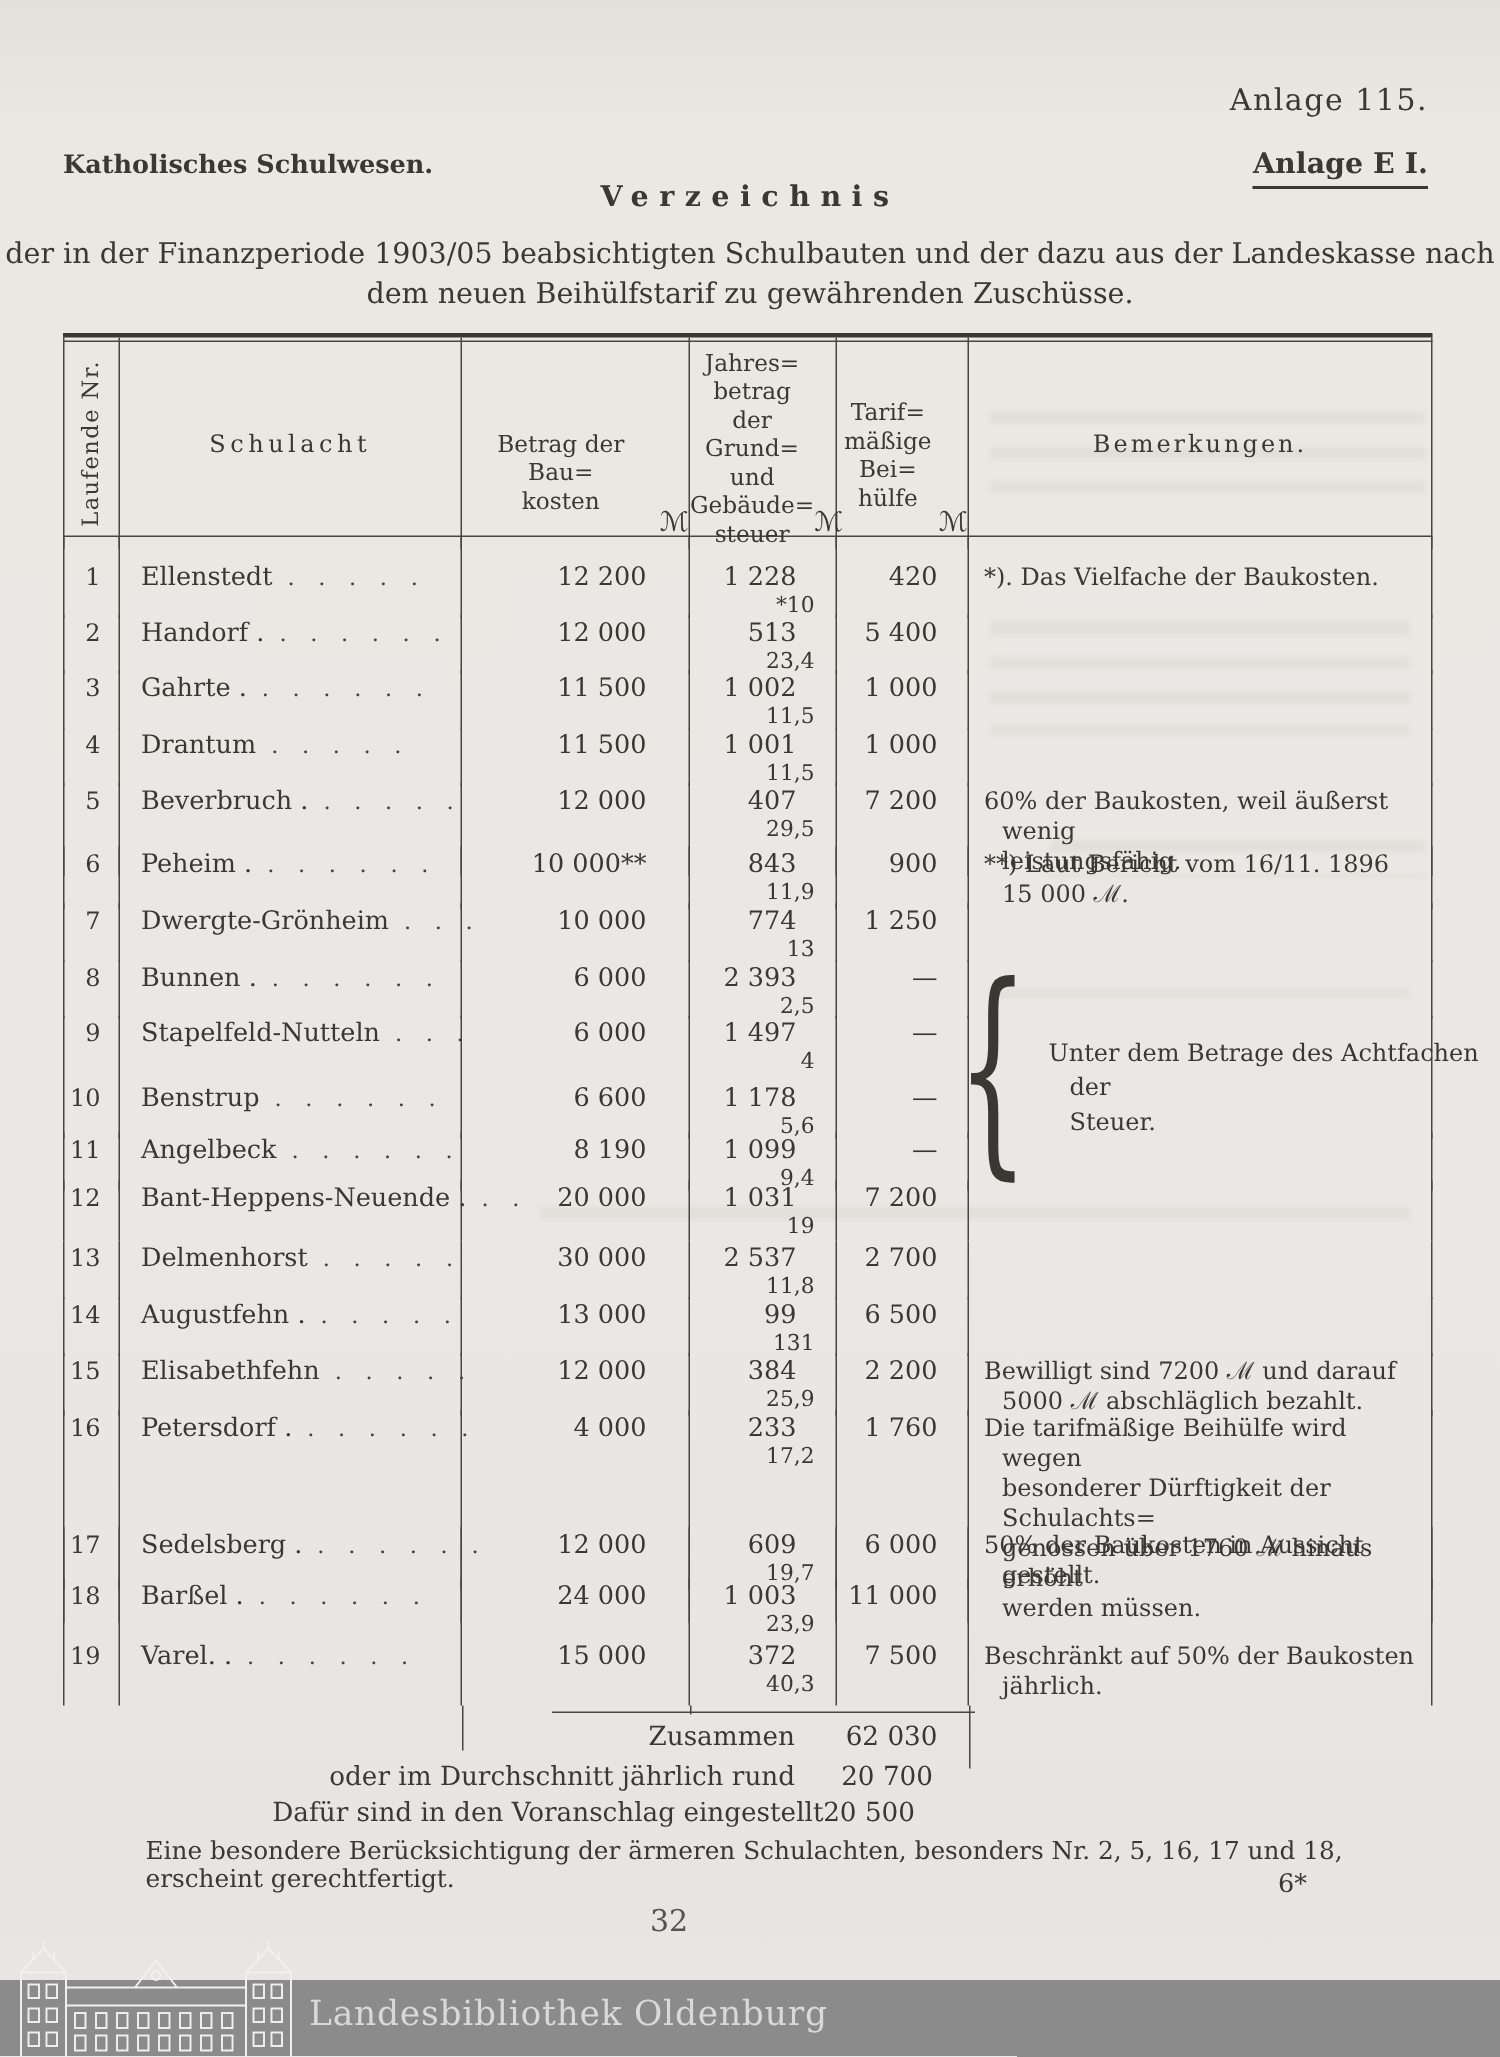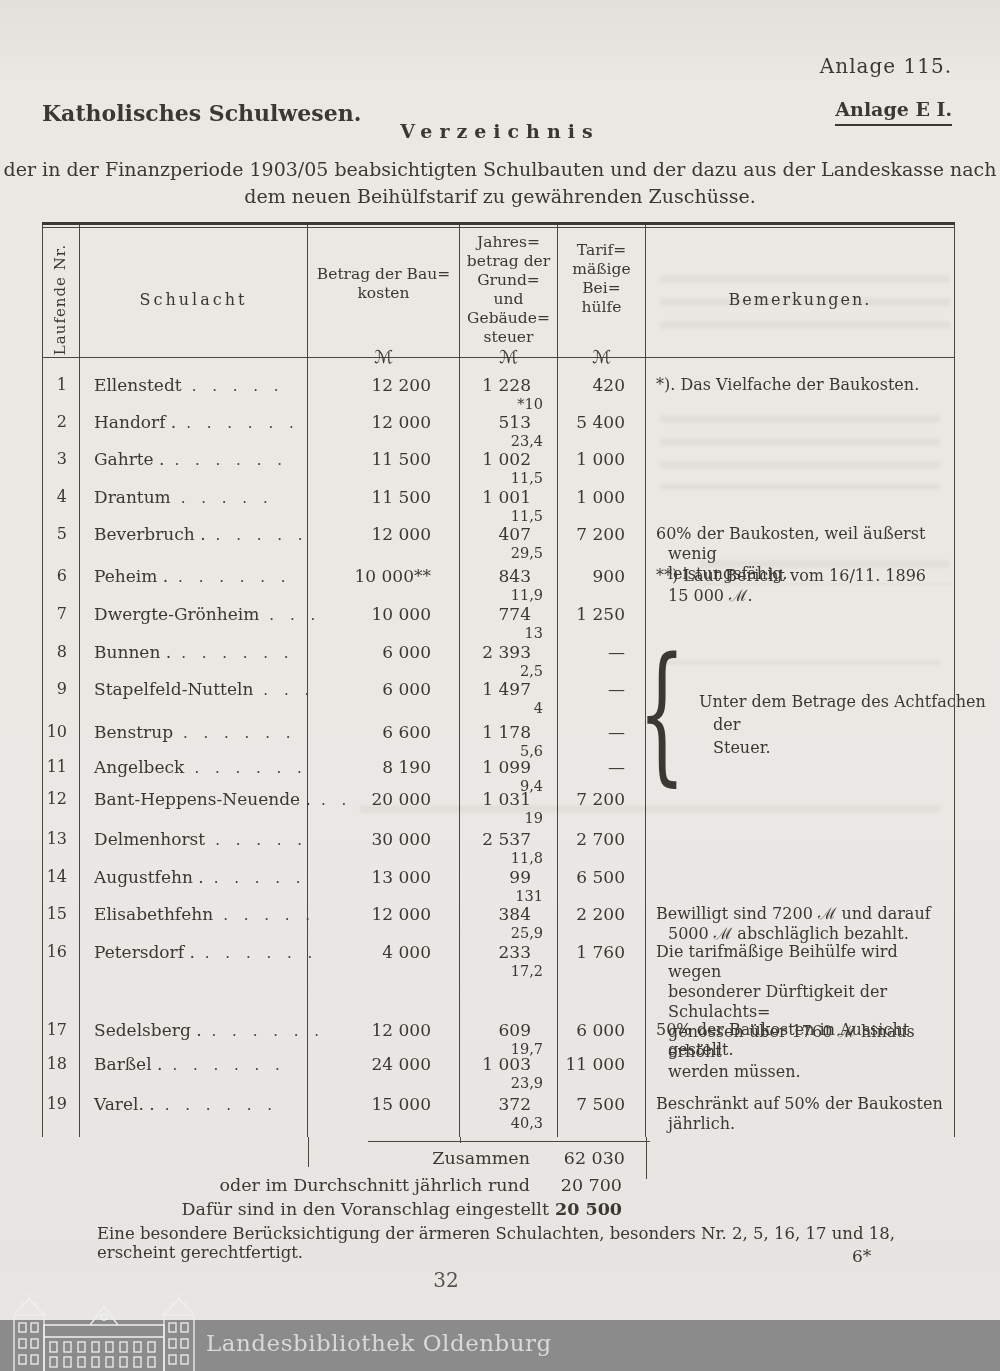--- a/index.html
+++ b/index.html
@@ -6,31 +6,31 @@
   body{width:1000px;height:1371px;overflow:hidden;
        font-family:"DejaVu Serif","Liberation Serif",serif;}
   .page{position:relative;width:1000px;height:1371px;overflow:hidden;color:#3b3833;
         background:linear-gradient(180deg,#e2e0db 0%,#eae8e3 6%,#eae8e4 60%,#e7e5e1 92%,#e9e7e3 100%);}
   .abs{position:absolute;}
   
   .ghost{position:absolute;filter:blur(1.6px);opacity:.45;pointer-events:none;
          background:repeating-linear-gradient(180deg,transparent 0 15px,rgba(118,112,100,.16) 15px 23px);}
   
   .anlage-top{top:54px;right:48px;font-size:20px;letter-spacing:1px;}
-  .section-left{top:100px;left:42px;font-size:22px;font-weight:bold;}
+  .section-left{top:100px;left:42px;font-size:17px;font-weight:bold;}
   .anlage-right{top:98px;right:48px;font-size:19px;font-weight:bold;border-bottom:2px solid #3b3833;padding-bottom:4px;text-align:center;}
   .doc-title{top:120px;left:0;width:1000px;text-align:center;font-size:19px;font-weight:bold;letter-spacing:7px;}
   .subtitle{left:0;width:1000px;text-align:center;font-size:19px;}
   .sub1{top:158px;} .sub2{top:185px;}
   
   .table{position:absolute;left:42px;top:222px;width:913px;height:1060px;}
   .thead{display:grid;grid-template-columns:38px 228px 152px 98px 88px 309px;height:136px;
          border-top:3px solid #3b3833;border-bottom:1px solid #4a463f;position:relative;box-sizing:border-box;}
   .thead::before{content:"";position:absolute;left:0;right:0;top:2px;height:1px;background:#4a463f;}
-  .hc{border-right:1px solid #4a463f;display:flex;flex-direction:column;align-items:center;box-sizing:border-box;
+  .hc{border-right:1px solid #4a463f;display:flex;flex-direction:row;align-items:center;box-sizing:border-box;
       font-size:15.5px;line-height:19px;text-align:center;white-space:pre-line;}
   .hc:first-child{border-left:1px solid #4a463f;}
   .hc-nr{justify-content:center;}
   .rot{transform:rotate(-90deg);white-space:nowrap;font-size:15px;letter-spacing:1px;}
   .hc-schulacht{justify-content:center;letter-spacing:3px;font-size:16px;}
   .hc-bau{padding-top:40px;}
   .hc-steuer{padding-top:8px;}
   .hc-bei{padding-top:16px;}
   .hc-bem{justify-content:center;letter-spacing:2px;font-size:16px;}
   .unit{margin-top:auto;padding-bottom:8px;font-style:italic;font-size:18px;letter-spacing:0;
@@ -60,21 +60,21 @@
   .stub-left{left:266px;top:915px;width:1px;height:30px;}
   .stub-mid{left:418px;top:915px;width:1px;height:6px;}
   .stub-right{left:604px;top:915px;width:1px;height:42px;}
   .sum-label{text-align:right;font-size:17.5px;}
   .sum-val{text-align:right;font-size:17.5px;}
   .zus-label{left:300px;top:926px;width:188px;}
   .zus-val{left:500px;top:926px;width:83px;}
   .l2-label{left:120px;top:953px;width:368px;}
   .l2-val{left:500px;top:953px;width:80px;}
   .l3-label{left:120px;top:977px;width:368px;margin-left:19px;}
-  .l3-val{left:500px;top:977px;width:80px;font-weight:bold;}
+  .l3-val{left:488px;top:977px;width:80px;}
   .closing{left:55px;top:1002px;width:850px;text-align:left;font-size:16.5px;}
   .sig{left:810px;top:1024px;width:60px;font-size:17px;}
   
   .page-number{top:1268px;left:0;width:892px;text-align:center;font-size:20px;color:#55534e;}
   .footer-bar{position:absolute;left:0;top:1320px;width:1000px;height:51px;background:#8b8b8b;}
   .logo{position:absolute;left:8px;top:1293px;width:192px;height:80px;}
   .lib-label{position:absolute;left:206px;top:1330px;font-size:23px;color:#d9d9d9;letter-spacing:.5px;}
 </style>
 </head>
 <body>

